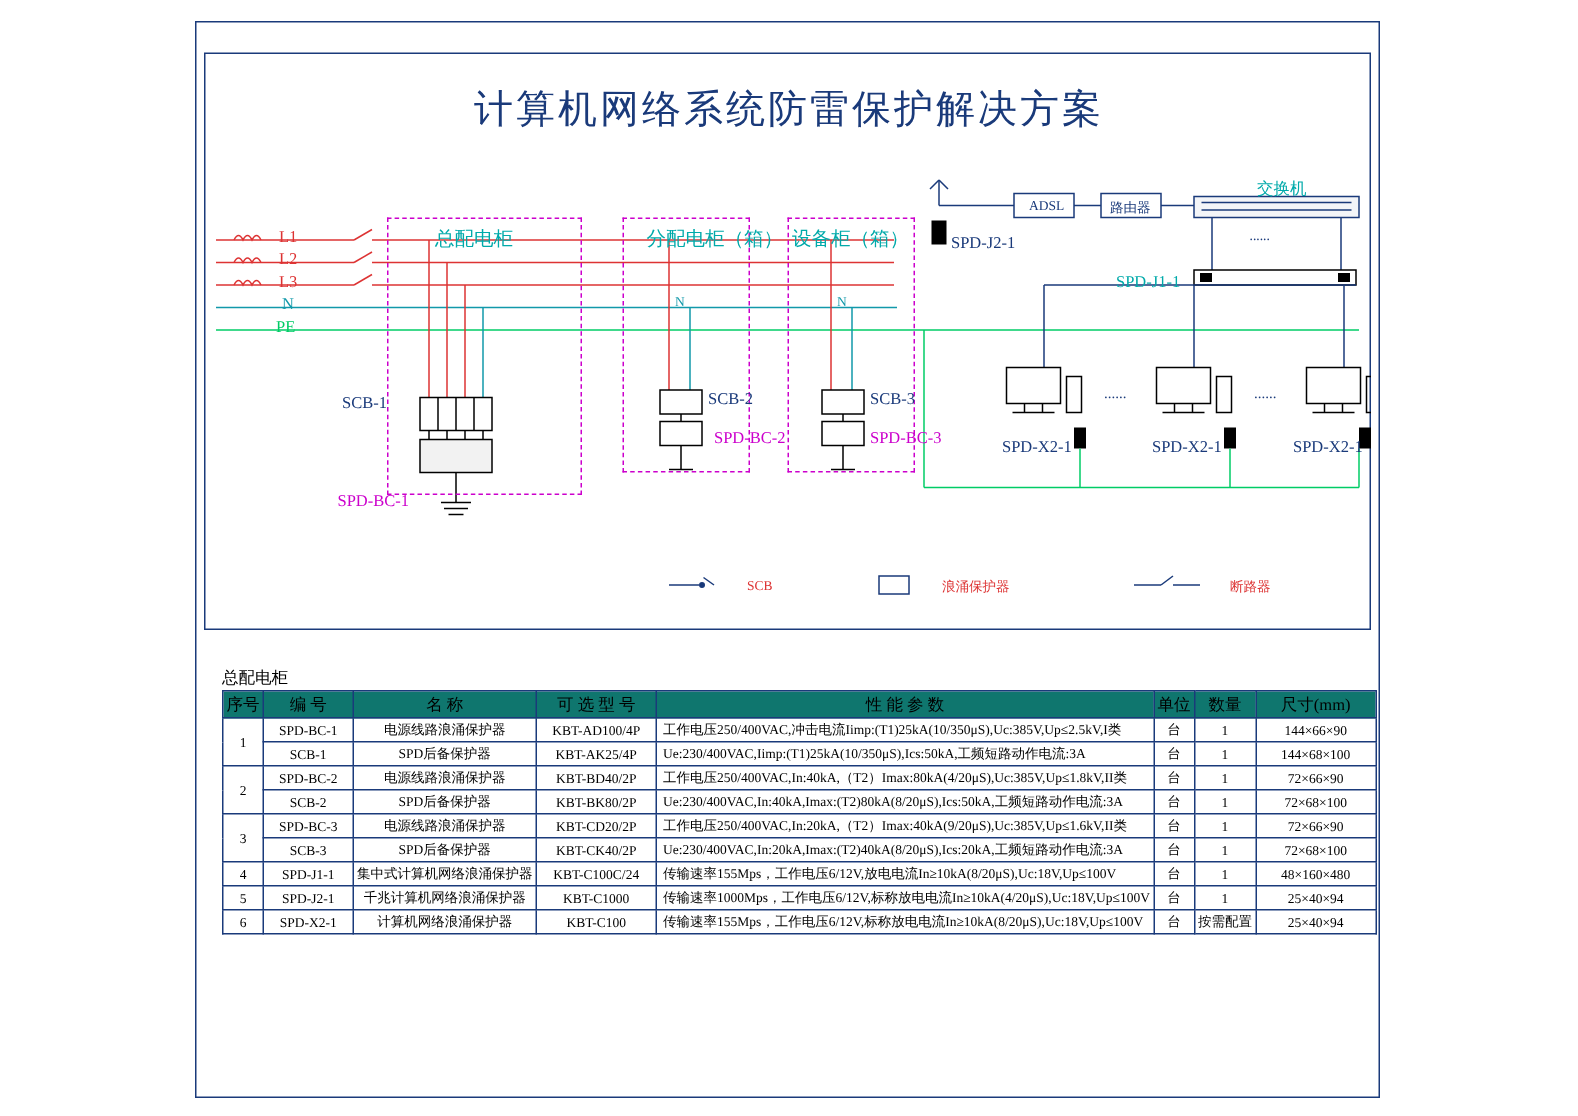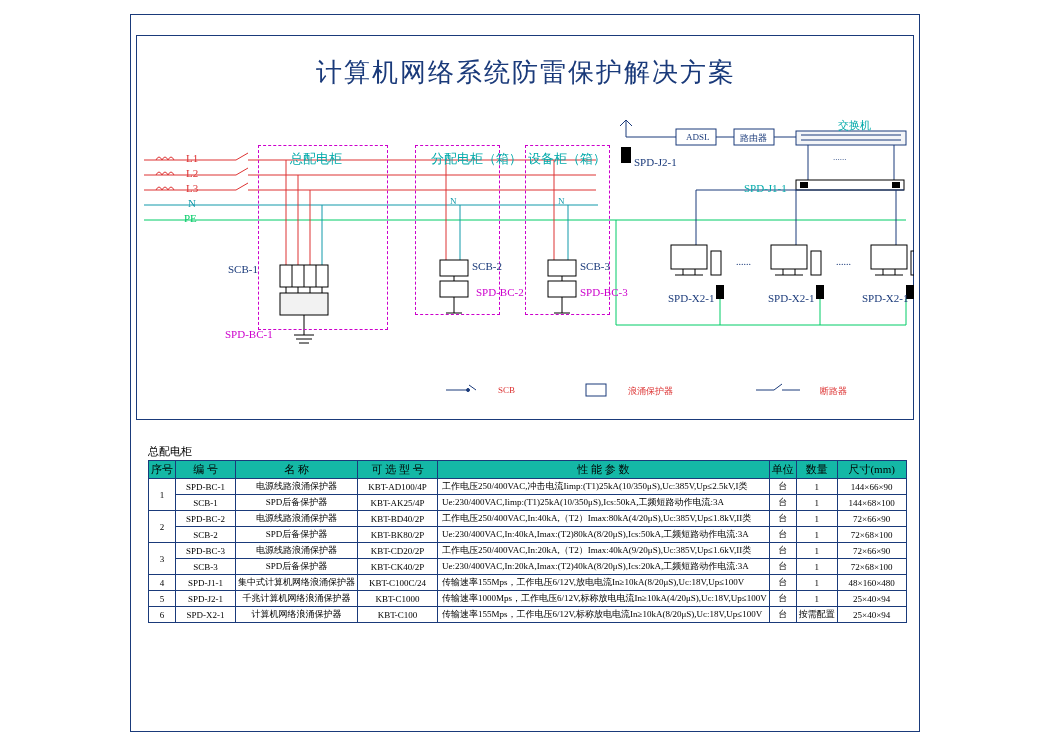--- a/index.html
+++ b/index.html
@@ -13,21 +13,21 @@
 .lbl{position:absolute;font-size:11px;color:#1a3a7a;white-space:nowrap}
 .lbl.red{color:#d33}
 .lbl.mag{color:#c0c}
 .lbl.cyan{color:#0aa}
 .lbl.big{font-size:13px}
 .box-dash{position:absolute;border:1px dashed #c0c}
 .legend{position:absolute;font-size:9px;color:#1a3a7a}
 .tblcap{position:absolute;left:148px;top:444px;font-size:11px}
 .tbl{position:absolute;left:148px;top:460px;border-collapse:collapse;font-size:9px}
 .tbl th,.tbl td{border:1px solid #1a3a7a;padding:1px 2px;text-align:center;height:14px;white-space:nowrap}
-.tbl th{background:#14b8a6;font-weight:normal;font-size:11px}
+.tbl th{background:#0f766e;font-weight:normal;font-size:11px}
 .tbl td.l{text-align:left;padding-left:4px}
 </style>
 </head>
 <body>
 
 <div class="frame outer"></div>
 <div class="frame inner"></div>
 <div class="title">计算机网络系统防雷保护解决方案</div>
 
 <svg class="diagram" viewBox="0 0 778 385">
@@ -221,21 +221,21 @@
 <table class="tbl">
 <thead>
       <tr>
 <th style="width:26px">序号</th>
 <th style="width:60px">编 号</th>
 <th style="width:110px">名 称</th>
 <th style="width:80px">可 选 型 号</th>
 <th style="width:330px">性 能 参 数</th>
 <th style="width:24px">单位</th>
 <th style="width:28px">数量</th>
-<th style="width:69px">尺寸(mm)</th>
+<th style="width:80px">尺寸(mm)</th>
 </tr>
     </thead>
 <tbody id="tbody">
       <tr>
         <td rowspan="2">1</td>
         <td>SPD-BC-1</td>
         <td>电源线路浪涌保护器</td>
         <td>KBT-AD100/4P</td>
         <td class="l">工作电压250/400VAC,冲击电流Iimp:(T1)25kA(10/350μS),Uc:385V,Up≤2.5kV,I类</td>
         <td>台</td>

